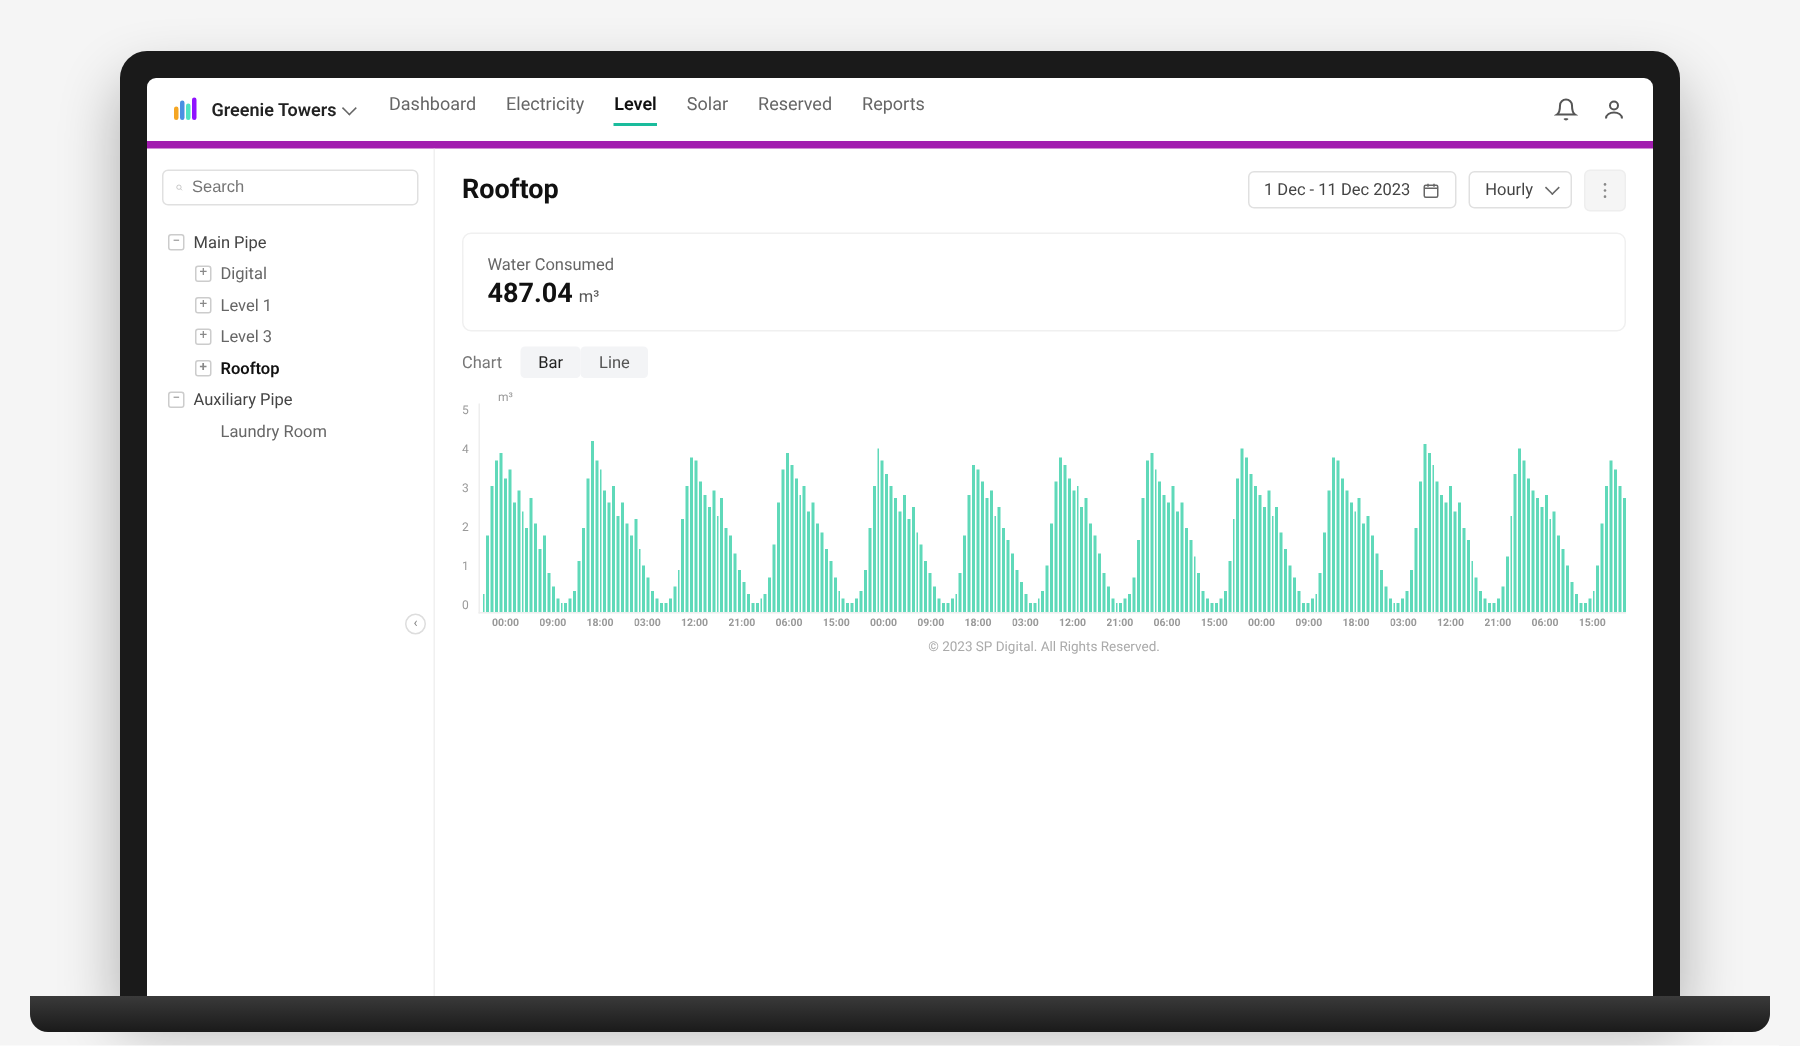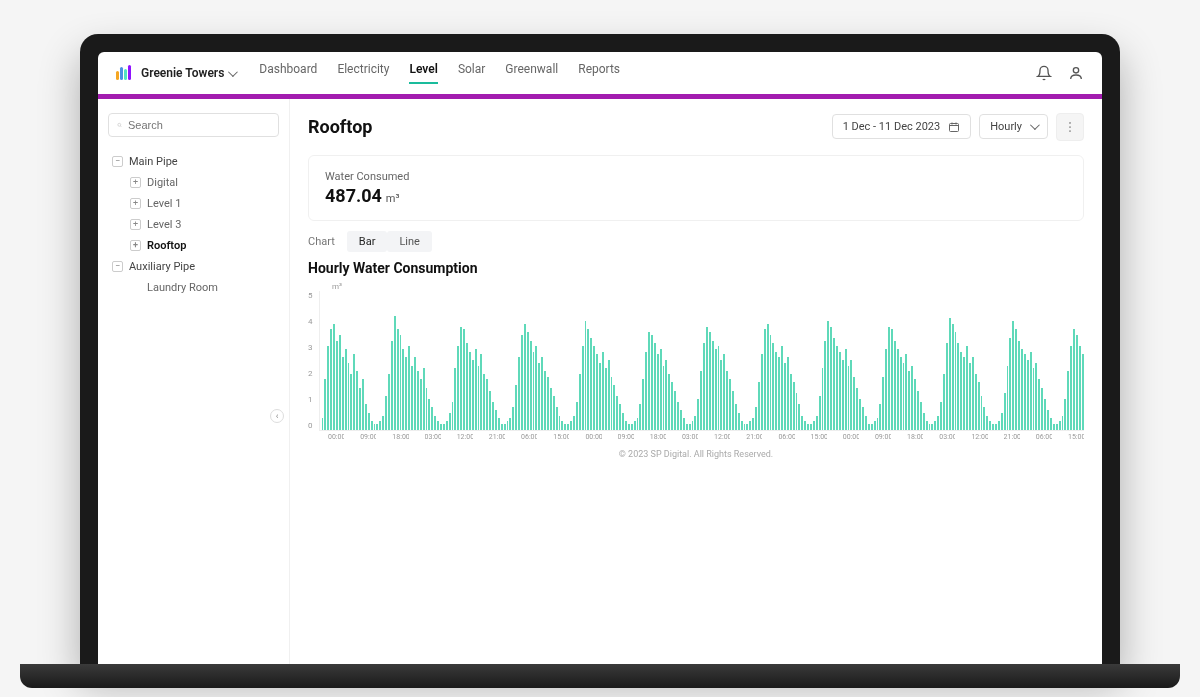--- a/index.html
+++ b/index.html
@@ -216,21 +216,22 @@
     flex: 1;
     background: #5fd9b9;
     min-width: 1px;
   }
   .x-axis {
     display: flex;
     font-size: 7px;
     color: #999;
     padding-left: 20px;
     margin-top: 2px;
-    gap: 16px;
+    gap: 0;
+    font-weight: bold;
   }
   .x-tick { flex: 1; text-align: left; white-space: nowrap; overflow: hidden; }
   .footer {
     text-align: center;
     font-size: 9px;
     color: #aaa;
     padding: 8px 0 4px 0;
   }
   svg { display: block; }
 </style>
@@ -249,21 +250,21 @@
       </div>
       <div class="building-select">
         <span>Greenie Towers</span>
         <span class="chev-down"></span>
       </div>
       <div class="nav" id="nav">
           <div class="nav-item">Dashboard</div>
           <div class="nav-item">Electricity</div>
           <div class="nav-item active">Level</div>
           <div class="nav-item">Solar</div>
-          <div class="nav-item">Greenwall</div>
+          <div class="nav-item">Reserved</div>
           <div class="nav-item">Reports</div>
         </div>
       <div class="header-right">
         <span class="icon-btn">
           <svg viewBox="0 0 24 24" width="16" height="16" fill="none" stroke="currentColor" stroke-width="2">
               <path d="M18 8a6 6 0 10-12 0c0 7-3 9-3 9h18s-3-2-3-9"></path>
               <path d="M13.7 21a2 2 0 01-3.4 0"></path>
             </svg>
         </span>
         <span class="icon-btn">
@@ -347,21 +348,20 @@
           <div>
             <span class="metric-value">487.04</span>
             <span class="metric-unit">m³</span>
           </div>
         </div>
         <div>
           <div class="chart-tabs">
             <span class="chart-tab-label">Chart</span>
             <span id="chart-types"><span class="chart-tab grouped active">Bar</span><span class="chart-tab grouped">Line</span></span>
           </div>
-          <div class="chart-title">Hourly Water Consumption</div>
           <div class="chart-area">
             <div class="y-unit">m³</div>
             <div class="plot-wrap">
               <div class="y-axis" id="y-axis">
                   <div>5</div>
                   <div>4</div>
                   <div>3</div>
                   <div>2</div>
                   <div>1</div>
                   <div>0</div>

